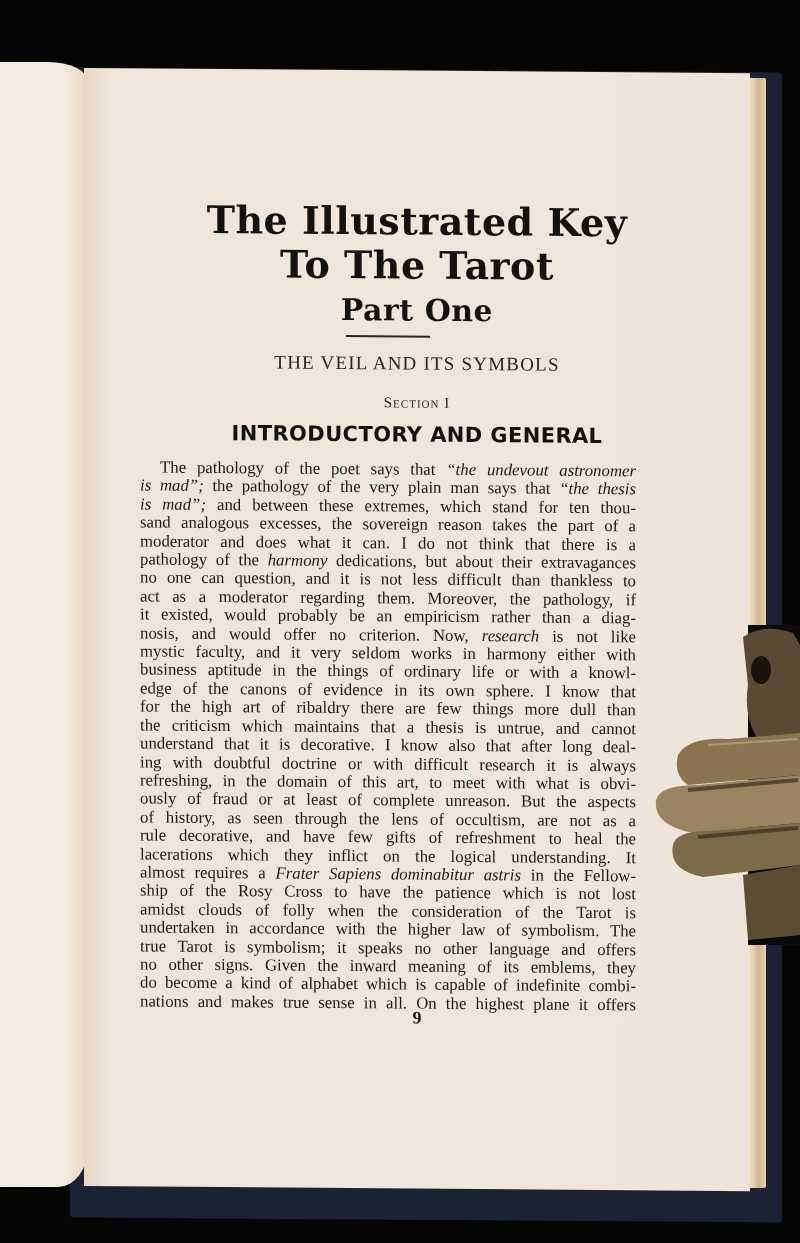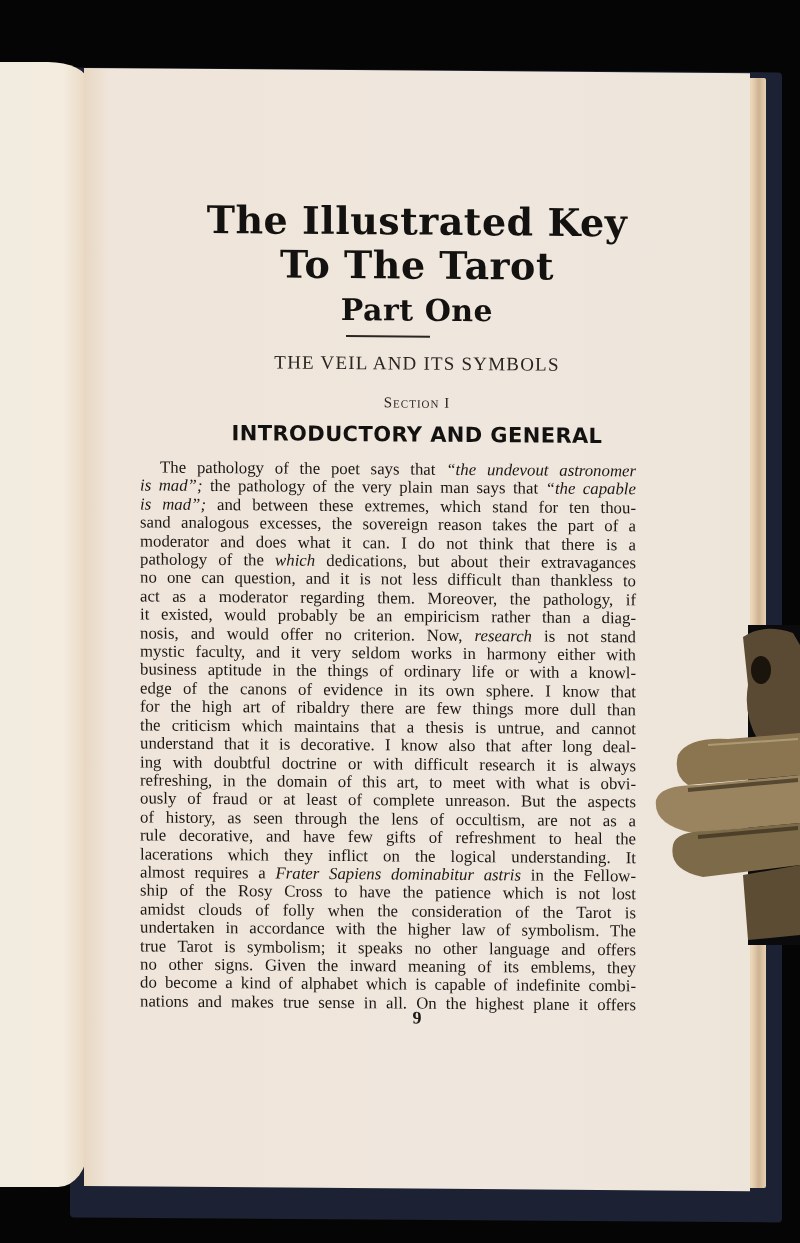--- a/index.html
+++ b/index.html
@@ -87,29 +87,29 @@
 <div class="right-page">
   <div class="title title-line1">The Illustrated Key</div>
   <div class="title title-line2">To The Tarot</div>
   <div class="title part-one">Part One</div>
   <div class="divider"></div>
   <div class="veil">THE VEIL AND ITS SYMBOLS</div>
   <div class="section">Section I</div>
   <div class="heading">INTRODUCTORY AND GENERAL</div>
   <div class="body-text" id="body-text">
       <span class="line indent"><span>The pathology of the poet says that </span><i>“the undevout astronomer</i></span>
-      <span class="line"><i>is mad”;</i><span> the pathology of the very plain man says that </span><i>“the capable</i></span>
+      <span class="line"><i>is mad”;</i><span> the pathology of the very plain man says that </span><i>“the thesis</i></span>
       <span class="line"><i>is mad”;</i><span> and between these extremes, which stand for ten thou-</span></span>
       <span class="line"><span>sand analogous excesses, the sovereign reason takes the part of a</span></span>
       <span class="line"><span>moderator and does what it can.  I do not think that there is a</span></span>
-      <span class="line"><span>pathology of the </span><i>which</i><span> dedications, but about their extravagances</span></span>
+      <span class="line"><span>pathology of the </span><i>harmony</i><span> dedications, but about their extravagances</span></span>
       <span class="line"><span>no one can question, and it is not less difficult than thankless to</span></span>
       <span class="line"><span>act as a moderator regarding them.  Moreover, the pathology, if</span></span>
       <span class="line"><span>it existed, would probably be an empiricism rather than a diag-</span></span>
-      <span class="line"><span>nosis, and would offer no criterion.  Now, </span><i>research</i><span> is not stand</span></span>
+      <span class="line"><span>nosis, and would offer no criterion.  Now, </span><i>research</i><span> is not like</span></span>
       <span class="line"><span>mystic faculty, and it very seldom works in harmony either with</span></span>
       <span class="line"><span>business aptitude in the things of ordinary life or with a knowl-</span></span>
       <span class="line"><span>edge of the canons of evidence in its own sphere.  I know that</span></span>
       <span class="line"><span>for the high art of ribaldry there are few things more dull than</span></span>
       <span class="line"><span>the criticism which maintains that a thesis is untrue, and cannot</span></span>
       <span class="line"><span>understand that it is decorative.  I know also that after long deal-</span></span>
       <span class="line"><span>ing with doubtful doctrine or with difficult research it is always</span></span>
       <span class="line"><span>refreshing, in the domain of this art, to meet with what is obvi-</span></span>
       <span class="line"><span>ously of fraud or at least of complete unreason.  But the aspects</span></span>
       <span class="line"><span>of history, as seen through the lens of occultism, are not as a</span></span>

